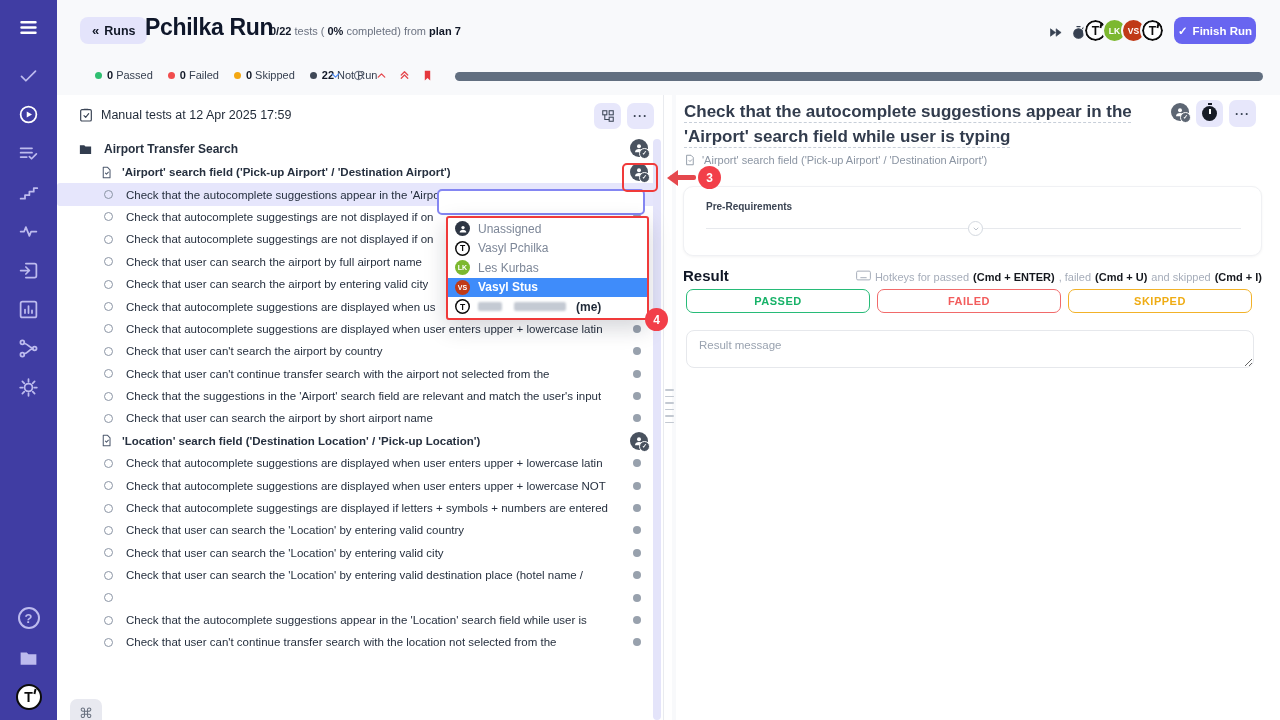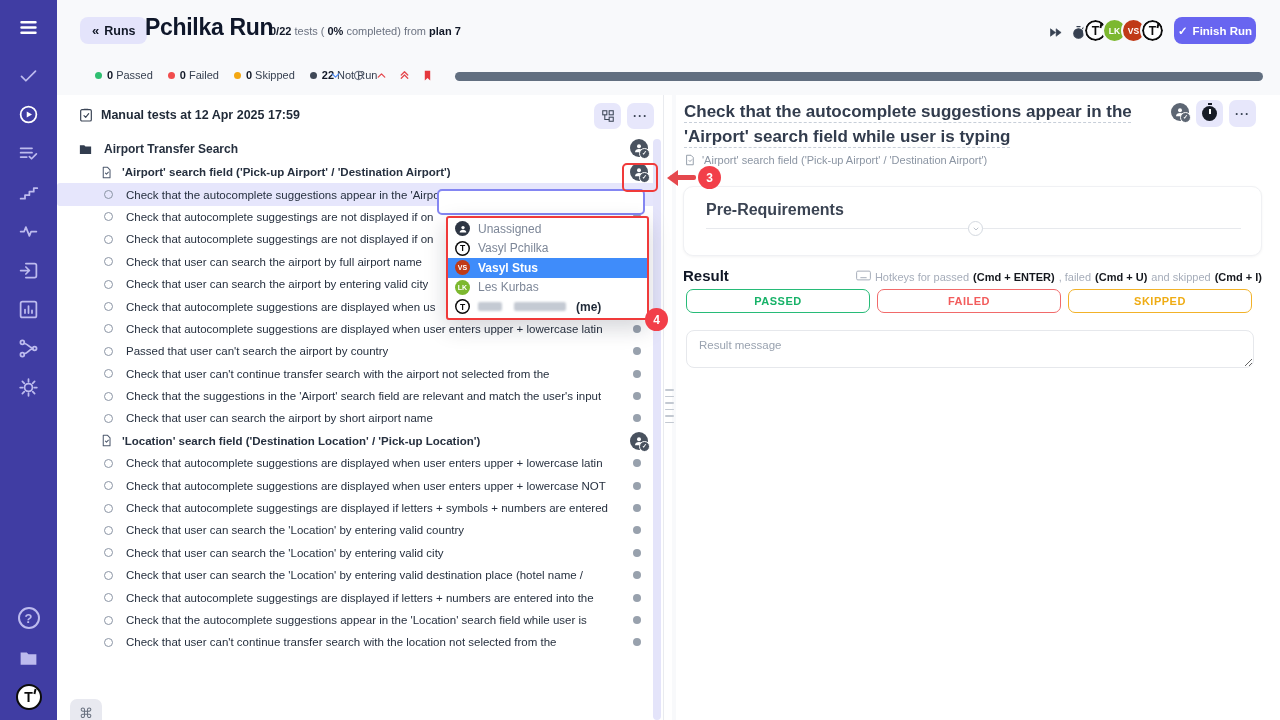--- a/index.html
+++ b/index.html
@@ -43,21 +43,21 @@
   .filters { position:absolute; left:271px; top:8px; display:flex; gap:9px; align-items:center; }
   .ficon { width:14px; height:14px; display:flex; align-items:center; justify-content:center; cursor:pointer; }
   .ficon svg { width:13px; height:13px; fill:none; stroke-width:2.4; stroke-linecap:round; stroke-linejoin:round; }
   .progressbar { position:absolute; left:398px; top:12px; width:808px; height:9px; background:#626f80; border-radius:5px; }
 
   
   .tree-panel { position:absolute; left:57px; top:95px; width:615px; height:625px; background:#ffffff; }
   .tree-head { position:absolute; left:0; top:7px; width:615px; height:28px; }
   .tree-head .th-ico { position:absolute; left:21px; top:5px; width:16px; height:16px; }
   .tree-head .th-ico svg { width:16px; height:16px; fill:none; stroke:#3c4657; stroke-width:1.8; stroke-linecap:round; stroke-linejoin:round; }
-  .tree-head .th-title { position:absolute; left:44px; top:6px; font-size:12.5px; font-weight:700; color:#1f2937; }
+  .tree-head .th-title { position:absolute; left:44px; top:6px; font-size:12.5px; font-weight:400; color:#1f2937; }
   .th-btn { position:absolute; top:1px; width:27px; height:26px; background:#e7e7fb; border-radius:7px; display:flex; align-items:center; justify-content:center; cursor:pointer; }
   .th-btn.b1 { left:537px; }
   .th-btn.b2 { left:570px; }
   .th-btn svg { width:14px; height:14px; fill:none; stroke:#3c4657; stroke-width:1.8; }
   .th-btn .dots { font-size:12px; font-weight:800; color:#3c4657; letter-spacing:1px; }
 
   .tree-body { position:absolute; left:0; top:42px; width:598px; }
   .trow { height:22.4px; display:flex; align-items:center; position:relative; font-size:11.5px; color:#26303f; cursor:pointer; }
   .trow.folder { padding-left:21px; font-weight:700; font-size:12px; height:24px; }
   .trow.group { padding-left:43px; font-weight:600; }
@@ -92,21 +92,21 @@
   .d-btn.timer { left:520px; }
   .d-btn.more { left:553px; }
   .d-btn .dots { font-size:12px; font-weight:800; color:#3c4657; letter-spacing:1px; }
   .timer-ico { width:15px; height:15px; background:#161b26; border-radius:50%; position:relative; }
   .timer-ico::before { content:""; position:absolute; left:7px; top:3px; width:1.6px; height:5px; background:#fff; }
   .timer-ico::after { content:""; position:absolute; left:6px; top:-3px; width:4px; height:2px; background:#161b26; }
   .d-crumb { position:absolute; left:8px; top:59px; display:flex; align-items:center; gap:6px; font-size:11px; color:#8b95a3; }
   .d-crumb svg { width:12px; height:12px; fill:none; stroke:#8b95a3; stroke-width:1.8; stroke-linecap:round; stroke-linejoin:round; }
 
   .prereq-card { position:absolute; left:7px; top:91px; width:579px; height:70px; background:#fff; border:1px solid #f0f1f4; border-radius:10px; box-shadow:0 1px 3px rgba(15,23,42,.05); }
-  .prereq-title { position:absolute; left:22px; top:14px; font-size:16px; font-weight:700; color:#3b4453; }
+  .prereq-title { position:absolute; left:22px; top:14px; font-size:10px; font-weight:700; color:#3b4453; }
   .prereq-div { position:absolute; left:22px; top:41px; width:535px; height:1px; background:#e7e9ed; }
   .prereq-toggle { position:absolute; left:284px; top:34px; width:15px; height:15px; background:#fff; border:1px solid #d4d9e0; border-radius:50%; display:flex; align-items:center; justify-content:center; cursor:pointer; }
   .prereq-toggle svg { width:8px; height:8px; fill:none; stroke:#9aa3b0; stroke-width:2; stroke-linecap:round; stroke-linejoin:round; }
 
   .result-title { position:absolute; left:7px; top:172px; font-size:15px; font-weight:800; color:#111827; }
   .hotkeys { position:absolute; right:18px; top:175px; font-size:11px; color:#a6adba; display:flex; align-items:center; gap:4px; white-space:nowrap; }
   .hotkeys b { color:#15181e; }
   .kb-ico svg { width:15px; height:11px; fill:none; stroke:#a6adba; stroke-width:1.6; }
 
   .rbtn { position:absolute; top:194px; width:184px; height:24px; border-radius:7px; background:#fff; font-size:11px; font-weight:700; letter-spacing:.5px; display:flex; align-items:center; justify-content:center; cursor:pointer; font-family:"Liberation Sans",sans-serif; }
@@ -382,21 +382,21 @@
           <span class="ttext">Check that autocomplete suggestions are displayed when us</span>
           <span class="tdot"></span>
         </div>
         <div class="trow test">
           <span class="tcirc"></span>
           <span class="ttext">Check that autocomplete suggestions are displayed when user enters upper + lowercase latin</span>
           <span class="tdot"></span>
         </div>
         <div class="trow test">
           <span class="tcirc"></span>
-          <span class="ttext">Passed that user can't search the airport by country</span>
+          <span class="ttext">Check that user can't search the airport by country</span>
           <span class="tdot"></span>
         </div>
         <div class="trow test">
           <span class="tcirc"></span>
           <span class="ttext">Check that user can't continue transfer search with the airport not selected from the</span>
           <span class="tdot"></span>
         </div>
         <div class="trow test">
           <span class="tcirc"></span>
           <span class="ttext">Check that the suggestions in the 'Airport' search field are relevant and match the user's input</span>
@@ -447,21 +447,20 @@
           <span class="ttext">Check that user can search the 'Location' by entering valid city</span>
           <span class="tdot"></span>
         </div>
         <div class="trow test">
           <span class="tcirc"></span>
           <span class="ttext">Check that user can search the 'Location' by entering valid destination place (hotel name /</span>
           <span class="tdot"></span>
         </div>
         <div class="trow test">
           <span class="tcirc"></span>
-          <span class="ttext">Check that autocomplete suggestings are displayed if letters + numbers are entered into the</span>
           <span class="tdot"></span>
         </div>
         <div class="trow test">
           <span class="tcirc"></span>
           <span class="ttext">Check that the autocomplete suggestions appear in the 'Location' search field while user is</span>
           <span class="tdot"></span>
         </div>
         <div class="trow test">
           <span class="tcirc"></span>
           <span class="ttext">Check that user can't continue transfer search with the location not selected from the</span>
@@ -542,27 +541,27 @@
             <circle cx="12" cy="8.5" r="4" fill="#fff"></circle>
             <path d="M4 20.5c0-4.4 3.8-6.5 8-6.5s8 2.1 8 6.5z" fill="#fff"></path>
           </svg>
         </span>
         <span class="olab">Unassigned</span>
       </div>
       <div class="opt">
         <span class="oav ologo">T</span>
         <span class="olab">Vasyl Pchilka</span>
       </div>
+      <div class="opt">
+        <span class="oav" style="background:#7cb82f">LK</span>
+        <span class="olab">Les Kurbas</span>
+      </div>
       <div class="opt osel">
         <span class="oav" style="background:#c03a17">VS</span>
         <span class="olab">Vasyl Stus</span>
-      </div>
-      <div class="opt">
-        <span class="oav" style="background:#7cb82f">LK</span>
-        <span class="olab">Les Kurbas</span>
       </div>
       <div class="opt">
         <span class="oav ologo">T</span>
         <span class="blur b1"></span>
         <span class="blur b2"></span>
         <span class="olab me">(me)</span>
       </div>
     </div>
 
   <div class="redbox"></div>

